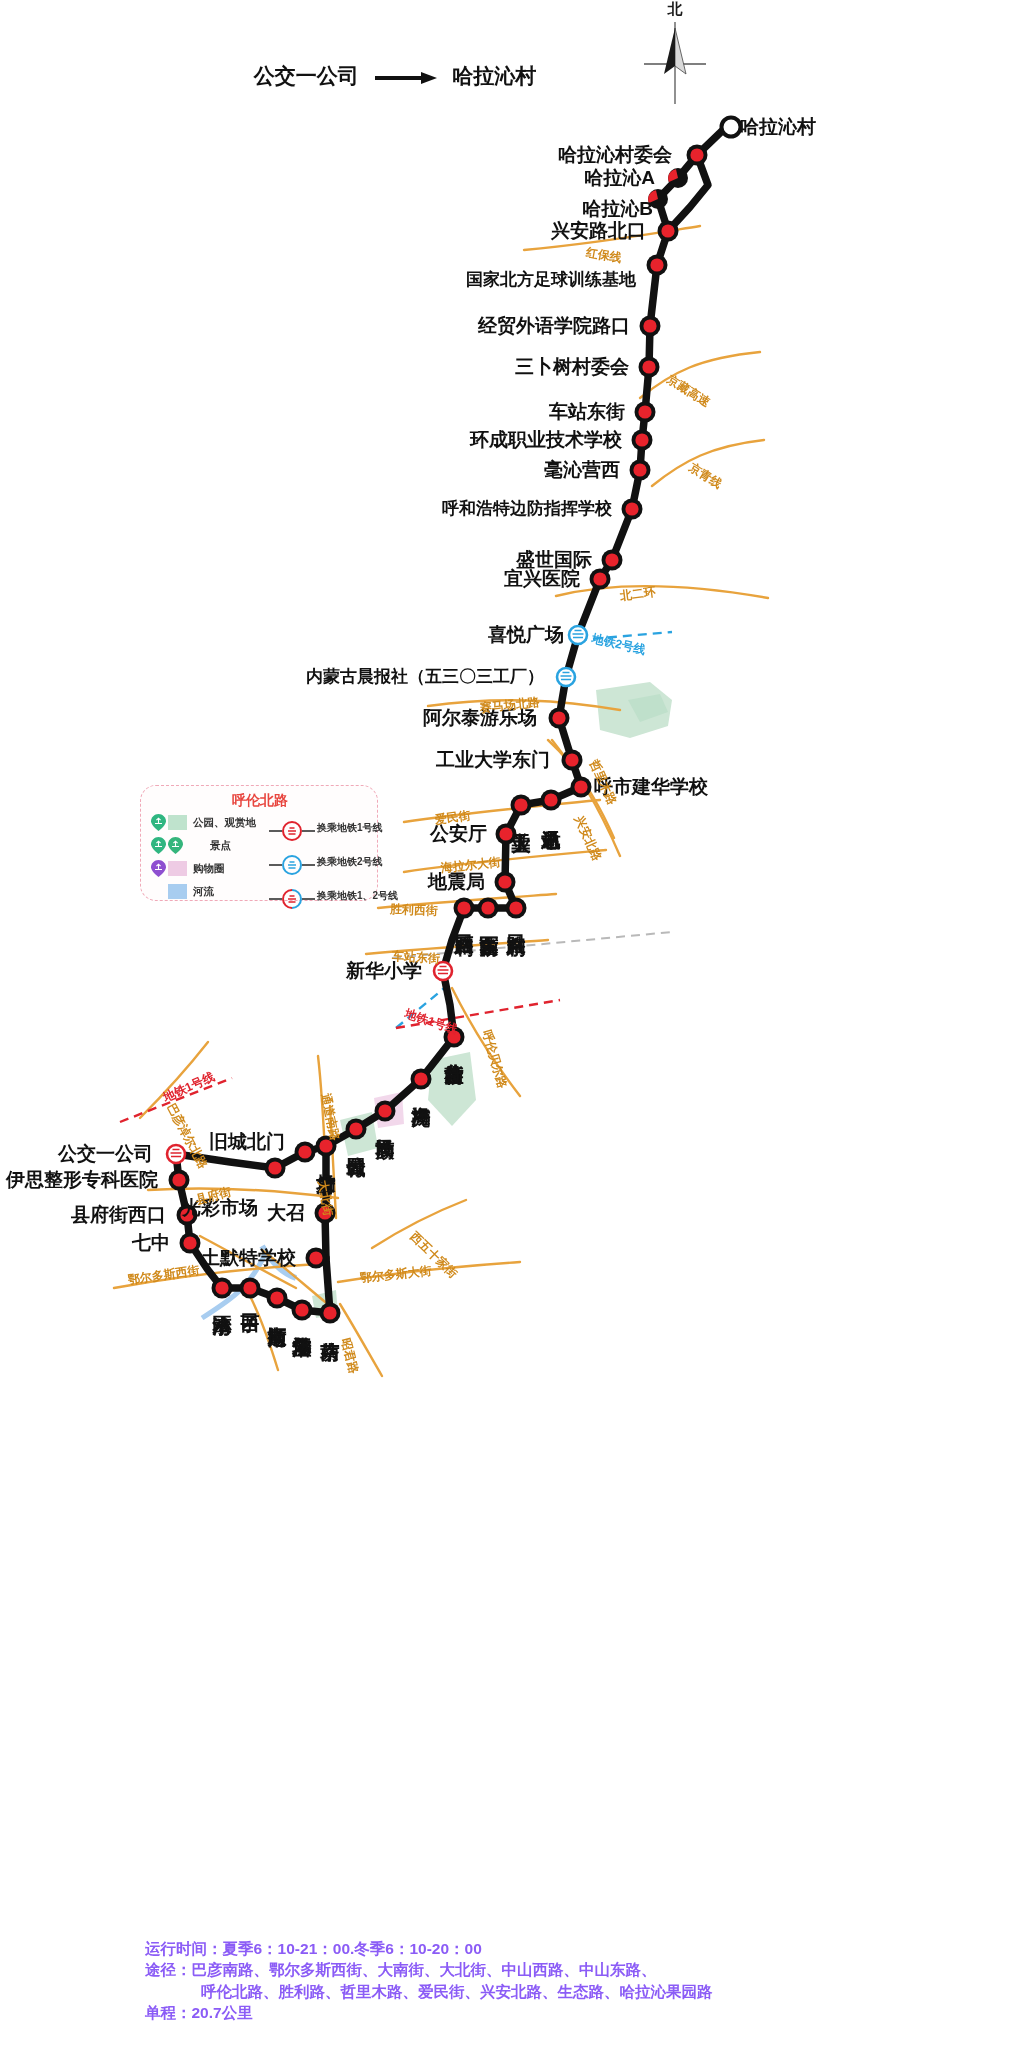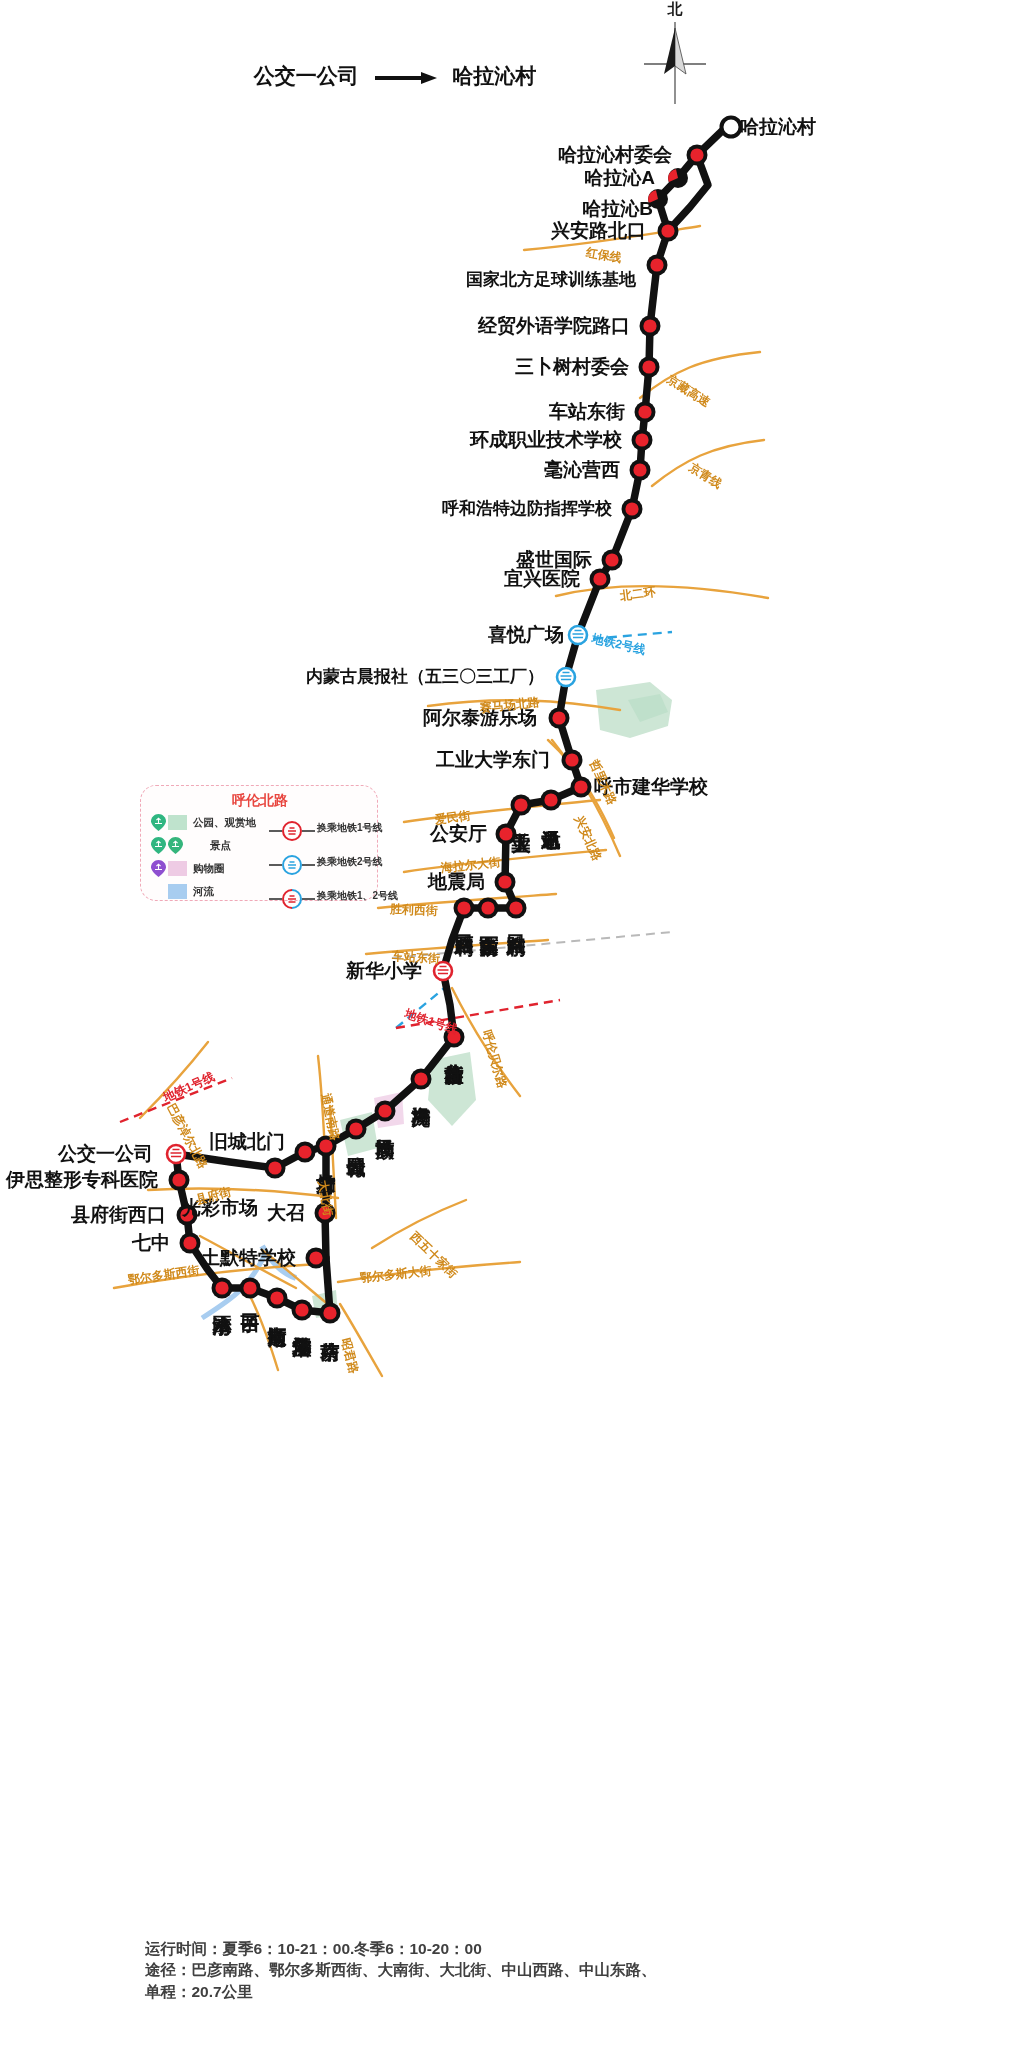--- a/index.html
+++ b/index.html
@@ -66,21 +66,21 @@
   .pin { width:15px; height:17px; margin-right:2px; flex:0 0 auto; }
   .swatch { width:19px; height:15px; margin-right:6px; flex:0 0 auto; }
   .ltext { font-size:10.5px; font-weight:700; color:#333; white-space:nowrap; }
   .legend-lines { position:absolute; left:128px; top:28px; width:105px; }
   .lline { display:flex; align-items:center; height:28px; margin-bottom:6px;text-align:center; }
   .lline .dash { width:46px; height:16px; position:relative; flex:0 0 auto;}
   .lline .ltext2 { font-size:10px; font-weight:700; color:#333; white-space:nowrap; margin-left:2px;}
 
   
   .footer { position:absolute; left:145px; top:1938px; width:820px; }
-  .footer div { font-size:15.5px; font-weight:700; color:#404040; line-height:1.38; white-space:nowrap;}
+  .footer div { font-size:15.5px; font-weight:700; color:#8b5cf6; line-height:1.38; white-space:nowrap;}
   .footer .indent { padding-left:56px; }
 </style>
 </head>
 <body>
 
 <div id="map">
 
   <div class="subtitle">
     <span class="sub-a">公交一公司</span>
     <span class="sub-arrow">
@@ -493,16 +493,17 @@
               <path d="M19 11 h8 M20.5 8 h5 M19.5 14 h7" stroke="#e0232e" stroke-width="1.4" fill="none"></path>
             </svg></span>
           <span class="ltext2">换乘地铁1、2号线</span>
         </div>
       </div>
   </div>
 
   <div class="footer">
     <div>运行时间：夏季6：10-21：00.冬季6：10-20：00</div>
     <div>途径：巴彦南路、鄂尔多斯西街、大南街、大北街、中山西路、中山东路、</div>
+    <div class="indent">呼伦北路、胜利路、哲里木路、爱民街、兴安北路、生态路、哈拉沁果园路</div>
     <div>单程：20.7公里</div>
   </div>
 
 </div>
 
 </body></html>

